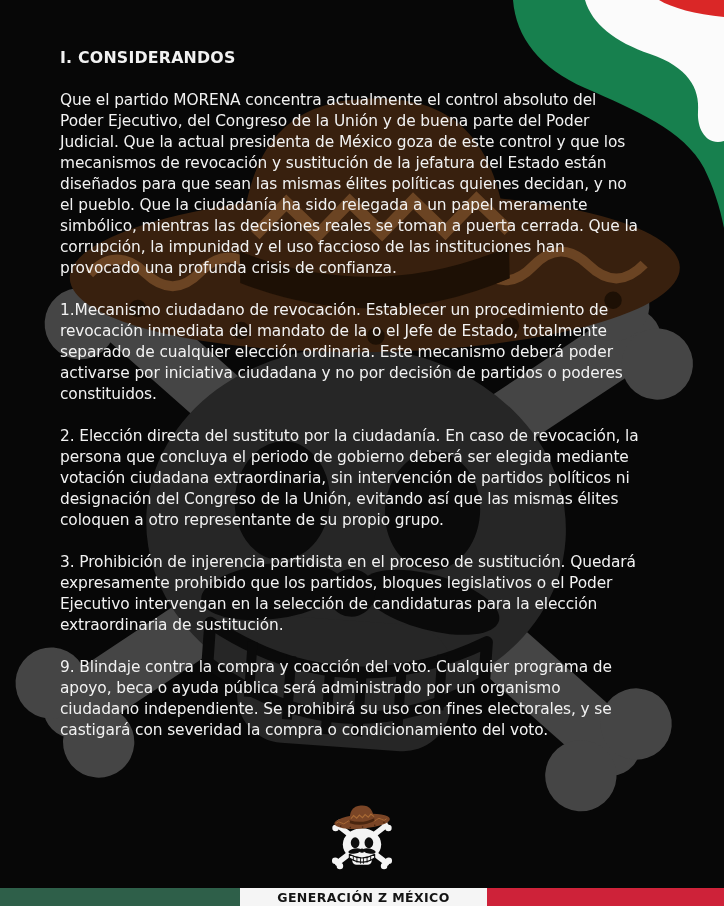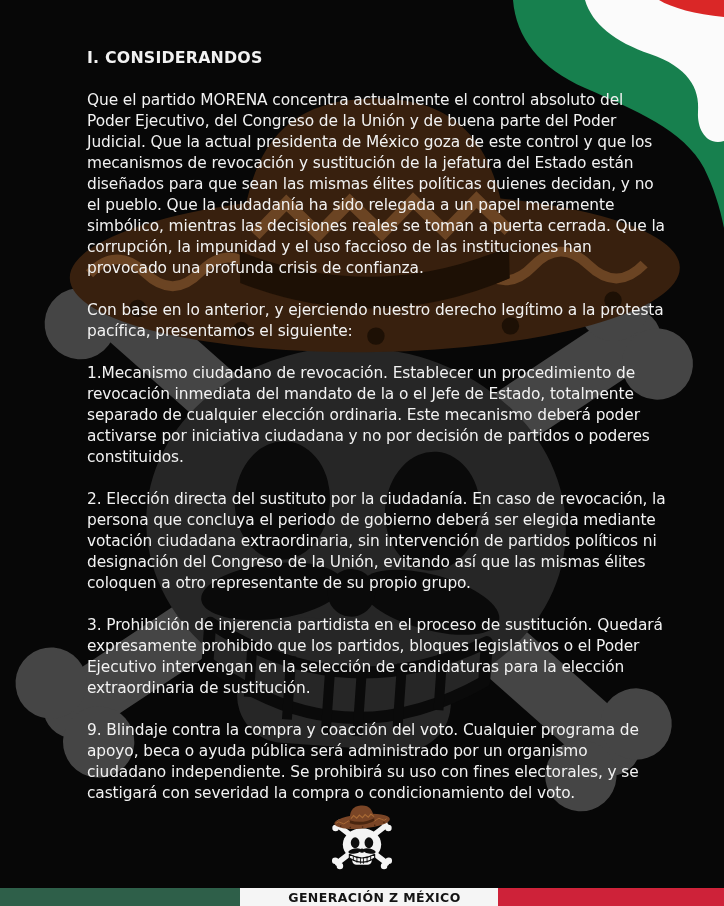--- a/index.html
+++ b/index.html
@@ -16,21 +16,21 @@
     width:872px;height:832px;
     transform:rotate(4deg);
     z-index:0;
     --skull:#262626;--dark:#0a0a0a;--bone:#454545;
     --hat:#38200e;--hatDark:#1d1005;--hatLight:#6b4423;
   }
   
   .ribbon{position:absolute;top:0;right:0;z-index:1;display:block;}
   
   .content{
-    position:absolute;left:87px;top:47px;width:596px;z-index:2;
+    position:absolute;left:60px;top:47px;width:596px;z-index:2;
     color:var(--text,#f2f2f2);
     font-size:15.4px;line-height:21px;letter-spacing:-0.1px;
   }
   .content h2{
     font-size:15.8px;font-weight:700;letter-spacing:0.2px;
     margin:0 0 22px 0;color:var(--text,#f2f2f2);
   }
   .content p{margin:0 16px 21px 0;}
   .content p.petition strong{font-weight:400;}
   
@@ -40,21 +40,21 @@
     --skull:#f4f4f4;--dark:#0d0d0d;--bone:#f4f4f4;
     --hat:#7a4526;--hatDark:#49250f;--hatLight:#a96a35;
   }
   .flagbar{
     position:absolute;left:0;right:0;bottom:0;height:18px;
     display:flex;z-index:3;
   }
   .flagbar .seg{height:100%;}
   .seg-green{width:240px;background:var(--bar-green,#2e5f49);}
   .seg-white{width:247px;background:var(--bar-white,#f5f5f5);
-    display:flex;align-items:center;justify-content:center;padding-left:11px;}
+    display:flex;align-items:center;justify-content:center;}
   .seg-red{flex:1;background:var(--bar-red,#ce2239);}
   .footer-label{
     font-weight:700;font-size:12.5px;letter-spacing:0.4px;
     color:var(--bar-text,#141414);white-space:nowrap;
   }
 </style>
 </head>
 <body>
 
 <div class="poster">
@@ -115,21 +115,20 @@
 
   <svg class="ribbon" width="724" height="260" viewBox="0 0 724 260" aria-hidden="true">
     <path d="M513,0 C516,38 540,68 585,88 C635,110 684,130 704,168 C713,186 720,207 724,228 L724,0 Z" fill="var(--ribbon-green,#17804e)"></path>
     <path d="M585,0 C592,24 615,42 650,54 C688,67 700,88 698,112 C697,130 707,146 724,141 L724,0 Z" fill="var(--ribbon-white,#fbfbfb)"></path>
     <path d="M659,0 C672,8 695,14 724,17 L724,0 Z" fill="var(--ribbon-red,#da2727)"></path>
   </svg>
 
   <main class="content">
     <h2>I. CONSIDERANDOS</h2>
     <p>Que el partido MORENA concentra actualmente el control absoluto del Poder Ejecutivo, del Congreso de la Unión y de buena parte del Poder Judicial. Que la actual presidenta de México goza de este control y que los mecanismos de revocación y sustitución de la jefatura del Estado están diseñados para que sean las mismas élites políticas quienes decidan, y no el pueblo. Que la ciudadanía ha sido relegada a un papel meramente simbólico, mientras las decisiones reales se toman a puerta cerrada. Que la corrupción, la impunidad y el uso faccioso de las instituciones han provocado una profunda crisis de confianza.</p>
-    <p>Con base en lo anterior, y ejerciendo nuestro derecho legítimo a la protesta pacífica, presentamos el siguiente:</p>
 
     <p class="petition"><strong>1.Mecanismo ciudadano de revocación.</strong> <span>Establecer un procedimiento de revocación inmediata del mandato de la o el Jefe de Estado, totalmente separado de cualquier elección ordinaria. Este mecanismo deberá poder activarse por iniciativa ciudadana y no por decisión de partidos o poderes constituidos.</span></p>
 
     <p class="petition"><strong>2. Elección directa del sustituto por la ciudadanía.</strong> <span>En caso de revocación, la persona que concluya el periodo de gobierno deberá ser elegida mediante votación ciudadana extraordinaria, sin intervención de partidos políticos ni designación del Congreso de la Unión, evitando así que las mismas élites coloquen a otro representante de su propio grupo.</span></p>
 
     <p class="petition"><strong>3. Prohibición de injerencia partidista en el proceso de sustitución.</strong> <span>Quedará expresamente prohibido que los partidos, bloques legislativos o el Poder Ejecutivo intervengan en la selección de candidaturas para la elección extraordinaria de sustitución.</span></p>
 
     <p class="petition"><strong>9. Blindaje contra la compra y coacción del voto.</strong> <span>Cualquier programa de apoyo, beca o ayuda pública será administrado por un organismo ciudadano independiente. Se prohibirá su uso con fines electorales, y se castigará con severidad la compra o condicionamiento del voto.</span></p>
   </main>
 

